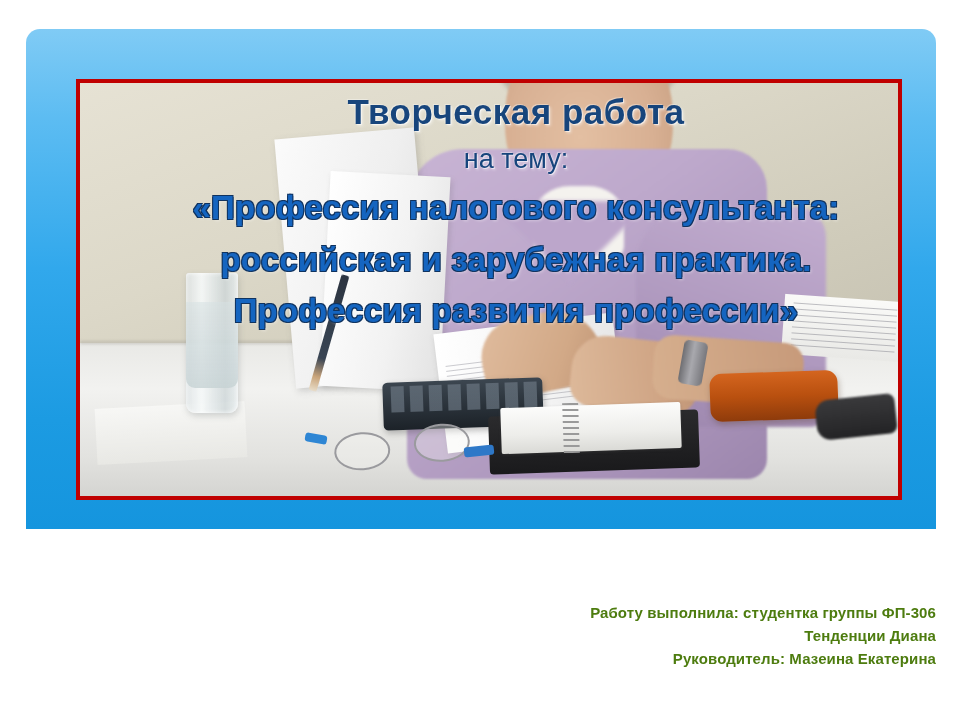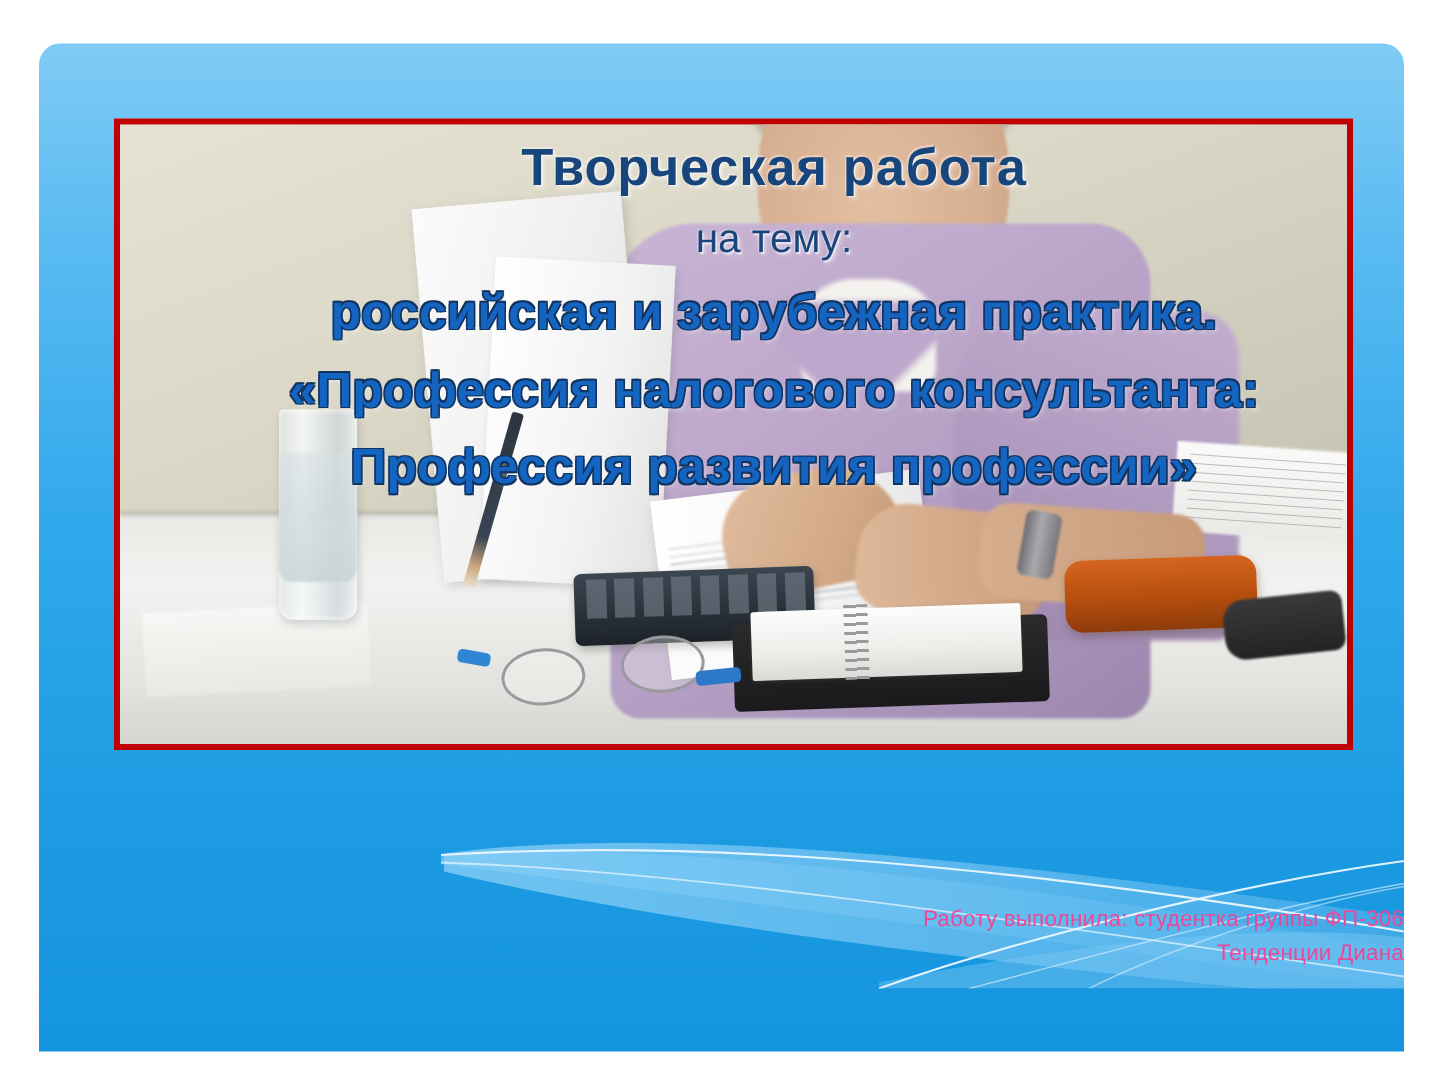--- a/index.html
+++ b/index.html
@@ -21,21 +21,21 @@
     height: 720px;
     background: #ffffff;
   }
 
   
   #slide-body {
     position: absolute;
     left: 26px;
     top: 29px;
     width: 910px;
-    height: 672px;
+    height: 500px;
     border-radius: 14px 14px 0 0;
     background: linear-gradient(to bottom, #80CBF5 0%, #5CBCF2 18%, #31A8EC 48%, #1C9BE2 78%, #1595DE 100%);
     overflow: hidden;
   }
 
   
   .swoosh-layer {
     position: absolute;
     left: 0;
     top: 0;
@@ -398,22 +398,22 @@
   }
 
   
   #author-block {
     position: absolute;
     left: 400px;
     top: 602px;
     width: 536px;
     text-align: right;
     font-size: 15px;
-    font-weight: normal;
-    color: #ec4899;
+    font-weight: bold;
+    color: #4d7c0f;
     line-height: 1.52;
     letter-spacing: 0.1px;
   }
   #author-block div {
     white-space: nowrap;
   }
 </style>
 </head>
 <body>
 
@@ -497,26 +497,27 @@
         <div class="ph-marker"></div>
         <div class="ph-marker2"></div>
         <div class="ph-dark-obj"></div>
       </div>
     </div>
 
     <div id="title-overlay">
       <div class="title-line-1">Творческая работа</div>
       <div class="title-line-2">на тему:</div>
       <div id="main-title">
+        <div>«Профессия налогового консультанта:</div>
         <div>российская и зарубежная практика.</div>
-        <div>«Профессия налогового консультанта:</div>
         <div>Профессия развития профессии»</div>
       </div>
     </div>
 
   </div>
 
   <div id="author-block">
     <div>Работу выполнила: студентка группы ФП-306</div>
     <div>Тенденции Диана</div>
+    <div>Руководитель: Мазеина  Екатерина</div>
   </div>
 
 </div>
 
 </body></html>

